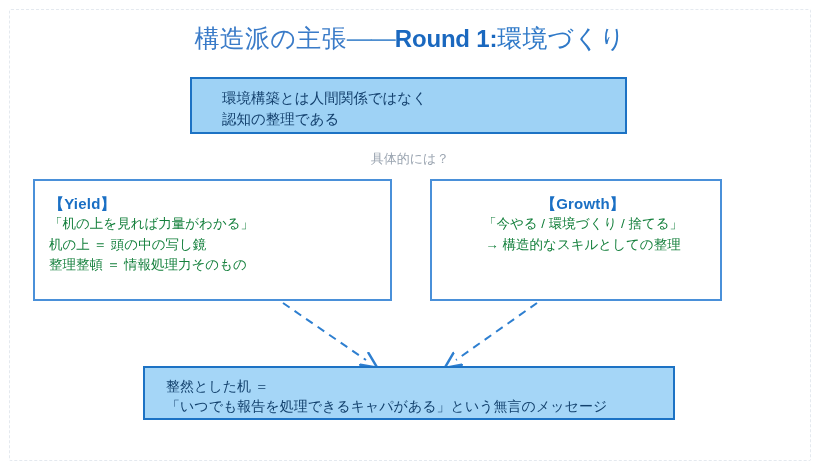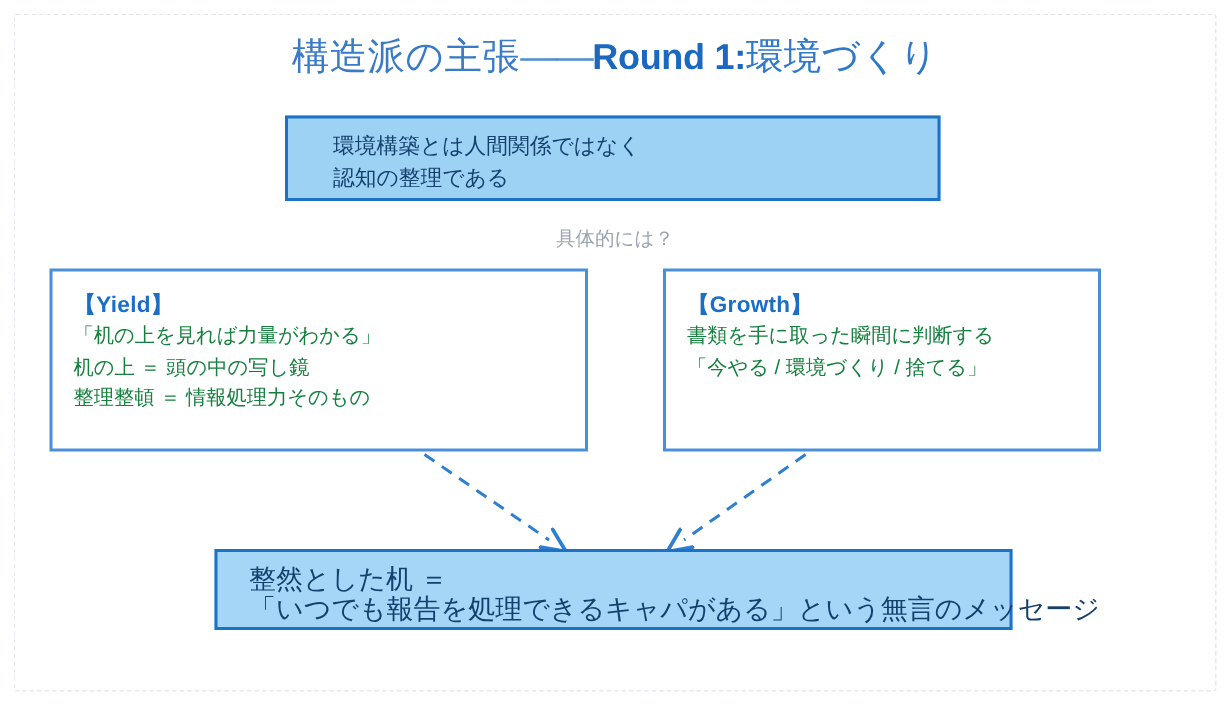--- a/index.html
+++ b/index.html
@@ -90,21 +90,21 @@
   .mid-box {
     position: absolute;
     top: 179px;
     height: 122px;
     box-sizing: border-box;
     background: #ffffff;
     border: 2px solid #4a90d9;
     padding: 13px 0 0 14px;
   }
   #left-box  { left: 33px;  width: 359px; }
-  #right-box { left: 442px; width: 292px; }
+  #right-box { left: 430px; width: 292px; text-align: center; }
   .mid-box .box-head {
     display: block;
     font-size: 15px;
     font-weight: 700;
     color: #1a6fc4;
     line-height: 20px;
     letter-spacing: 0.2px;
     white-space: pre;
   }
   .mid-box .boxline {
@@ -129,21 +129,21 @@
     left: 143px;
     top: 366px;
     width: 532px;
     height: 54px;
     box-sizing: border-box;
     background: #a5d6f7;
     border: 2.5px solid #1c72c4;
     padding: 8px 0 0 21px;
   }
   #bottom-box .boxline {
-    font-size: 18px;
+    font-size: 14px;
     line-height: 20px;
     color: #13416d;
   }
 </style>
 </head>
 <body>
 
 <div id="canvas">
 
   <div id="outer-frame"></div>
@@ -161,22 +161,22 @@
 
   <div id="left-box" class="mid-box">
     <span class="box-head">【Yield】</span>
     <span class="boxline">「机の上を見れば力量がわかる」</span>
     <span class="boxline">机の上 ＝ 頭の中の写し鏡</span>
     <span class="boxline">整理整頓 ＝ 情報処理力そのもの</span>
   </div>
 
   <div id="right-box" class="mid-box">
     <span class="box-head">【Growth】</span>
-    <span class="boxline">書類を手に取った瞬間に判断する</span>
     <span class="boxline">「今やる / 環境づくり / 捨てる」</span>
+    <span class="boxline">→ 構造的なスキルとしての整理</span>
   </div>
 
   <svg id="arrows" viewBox="0 0 820 470">
     <defs>
       <marker id="arrowhead-l" markerWidth="9" markerHeight="9" refX="1.5" refY="4.2" orient="auto" markerUnits="strokeWidth">
         <path d="M0.5,0.6 L8.4,4.2 L0.5,7.8" fill="none" stroke="#2e7fd0" stroke-width="1.25" stroke-linecap="round" stroke-linejoin="round"></path>
       </marker>
       <marker id="arrowhead-r" markerWidth="9" markerHeight="9" refX="1.5" refY="4.2" orient="auto" markerUnits="strokeWidth">
         <path d="M0.5,0.6 L8.4,4.2 L0.5,7.8" fill="none" stroke="#2e7fd0" stroke-width="1.25" stroke-linecap="round" stroke-linejoin="round"></path>
       </marker>

